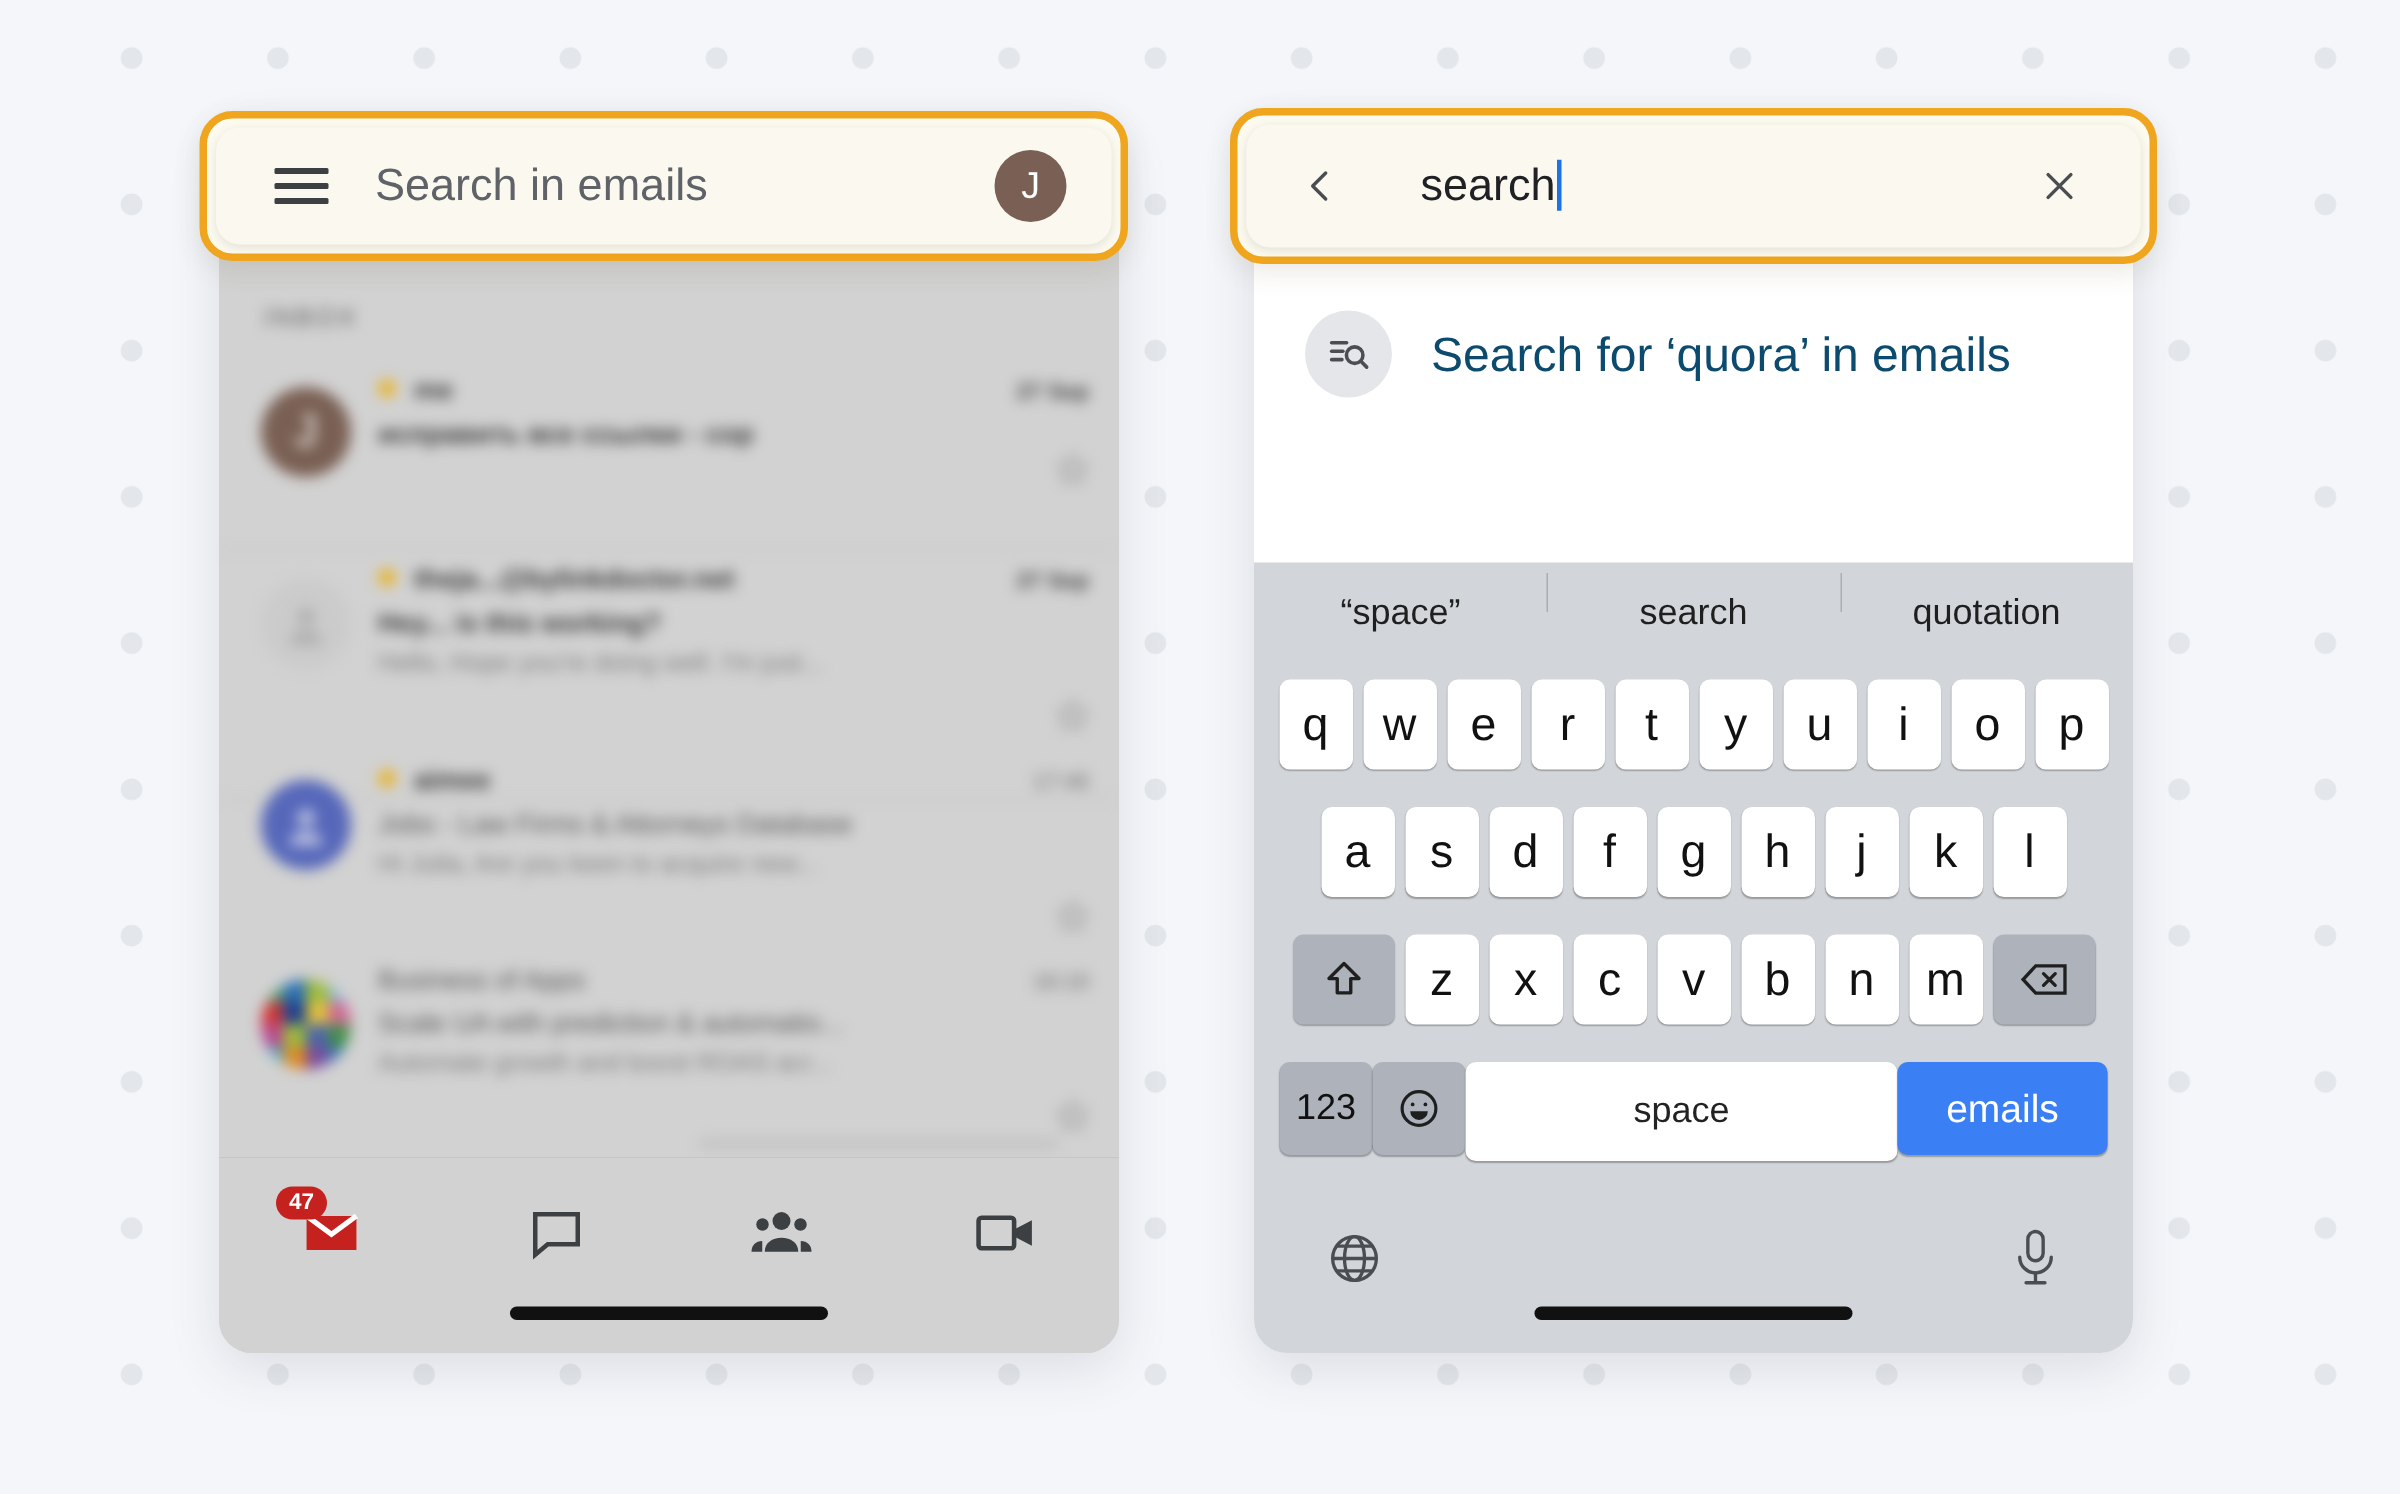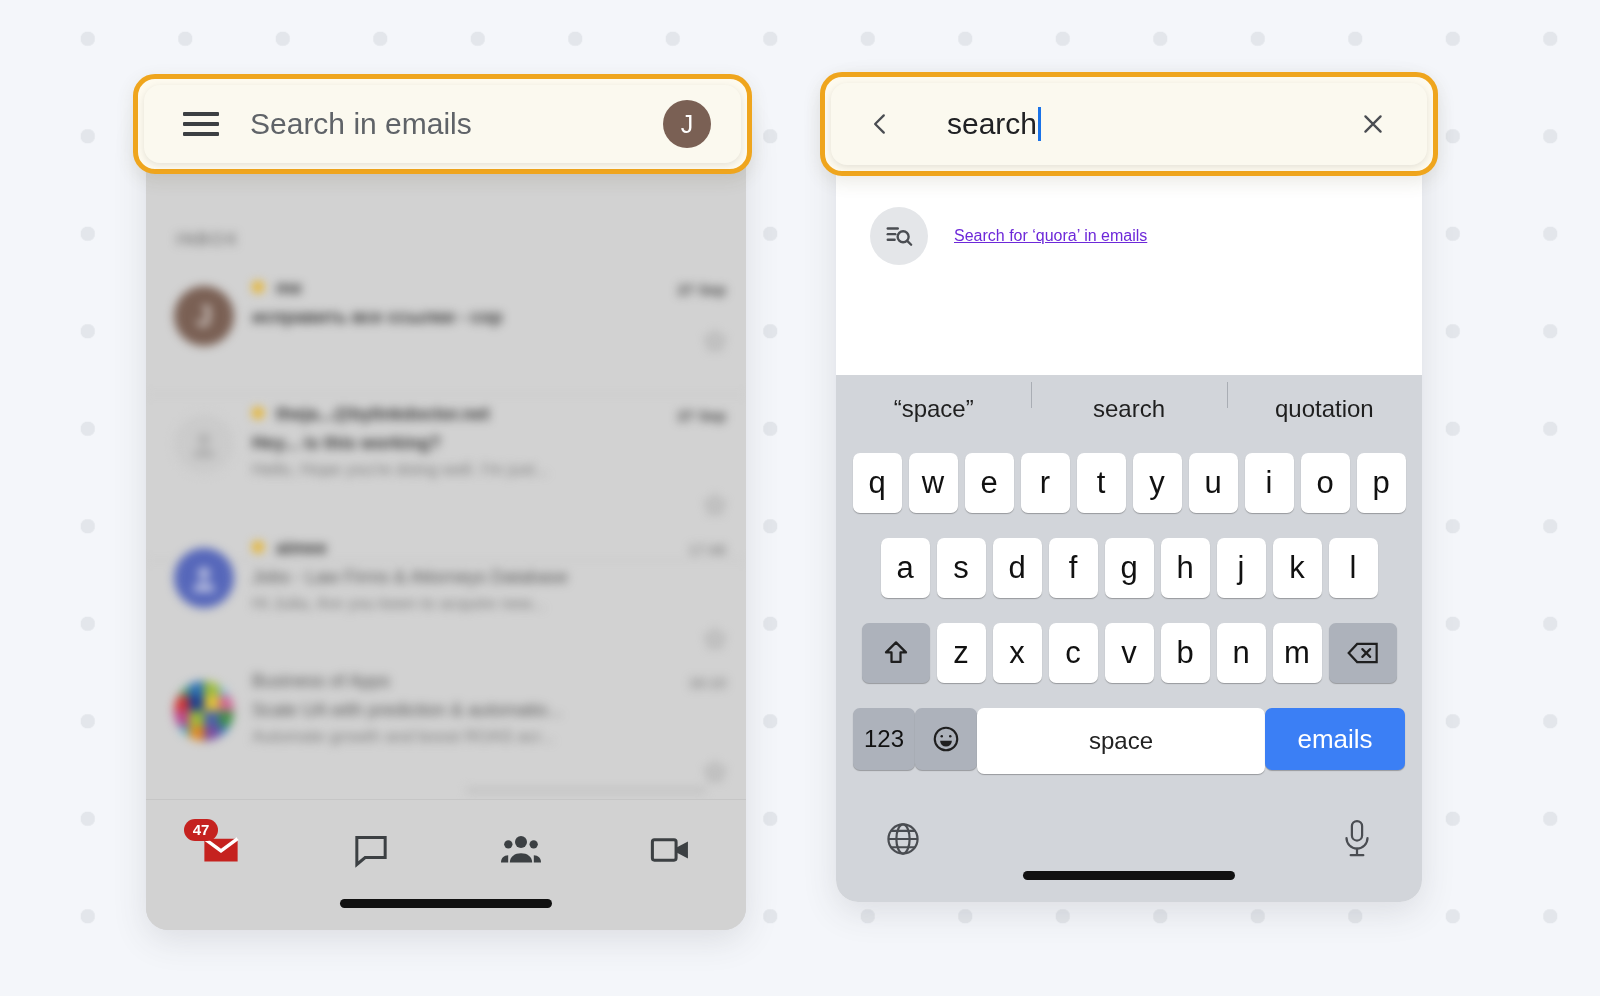--- a/index.html
+++ b/index.html
@@ -12,21 +12,21 @@
     background-position:39px -10px;
     position:relative;
   }
   .stage{position:absolute;inset:0;}
 
   
   .phone{position:absolute;border-radius:22px;overflow:hidden;}
 
   
   #left-phone{left:146px;top:80px;width:600px;height:822px;
-    background:#d2d2d2;box-shadow:0 10px 34px rgba(60,60,70,.13);margin-top:28px;}
+    background:#d2d2d2;box-shadow:0 10px 34px rgba(60,60,70,.13);}
   .blurwrap{filter:blur(4.6px);}
   .inbox-label{
     position:absolute;left:30px;top:122px;font-size:17px;letter-spacing:2.0px;
     color:#5e5e5e;font-weight:400;
   }
   .mail-row{position:absolute;left:0;width:600px;}
   .mail-av{position:absolute;left:28px;width:60px;height:60px;border-radius:50%;}
   .mail-av.j{background:#7a6054;color:#fff;font-size:30px;display:flex;align-items:center;justify-content:center;}
   .mail-av.grey{background:#cbcbcb;}
   .mail-av.blue{background:#5667ba;}
@@ -73,21 +73,21 @@
   #right-searchbar{left:820px;top:72px;width:618px;height:104px;}
   .back-chev{position:absolute;left:36px;top:50%;transform:translateY(-50%);width:26px;height:26px;}
   #right-query{position:absolute;left:116px;top:50%;transform:translateY(-50%);
     font-size:30px;color:#202124;}
   .caret{display:inline-block;width:3px;height:34px;background:#1a73e8;vertical-align:-7px;margin-left:1px;}
   .close-x{position:absolute;right:40px;top:50%;transform:translateY(-50%);width:28px;height:28px;}
 
   #right-suggestion-row{position:absolute;left:0;top:104px;width:586px;height:104px;display:flex;align-items:center;}
   .sug-icon{position:absolute;left:34px;width:58px;height:58px;border-radius:50%;background:#e4e6e9;
      display:flex;align-items:center;justify-content:center;}
-  #right-suggestion-text{position:absolute;left:118px;font-size:16px;color:#6d28d9;text-decoration:underline;}
+  #right-suggestion-text{position:absolute;left:118px;font-size:32px;color:#0c4a6e;}
 
   
   #keyboard{position:absolute;left:0;bottom:0;width:586px;height:527px;background:#d2d5da;}
   #kb-suggestions{position:absolute;left:0;top:0;width:586px;height:68px;display:flex;align-items:center;}
   .kb-sug{flex:1;text-align:center;font-size:24px;color:#1f1f1f;position:relative;}
   .kb-sug + .kb-sug::before{content:"";position:absolute;left:0;top:-13px;height:26px;width:1px;background:#a9adb4;}
   .kb-row{position:absolute;left:0;width:586px;display:flex;justify-content:center;gap:7px;}
   .key{background:#fff;border-radius:7px;box-shadow:0 1px 1px rgba(0,0,0,.28);
      display:flex;align-items:center;justify-content:center;font-size:31px;color:#111;
      width:49px;height:60px;}

